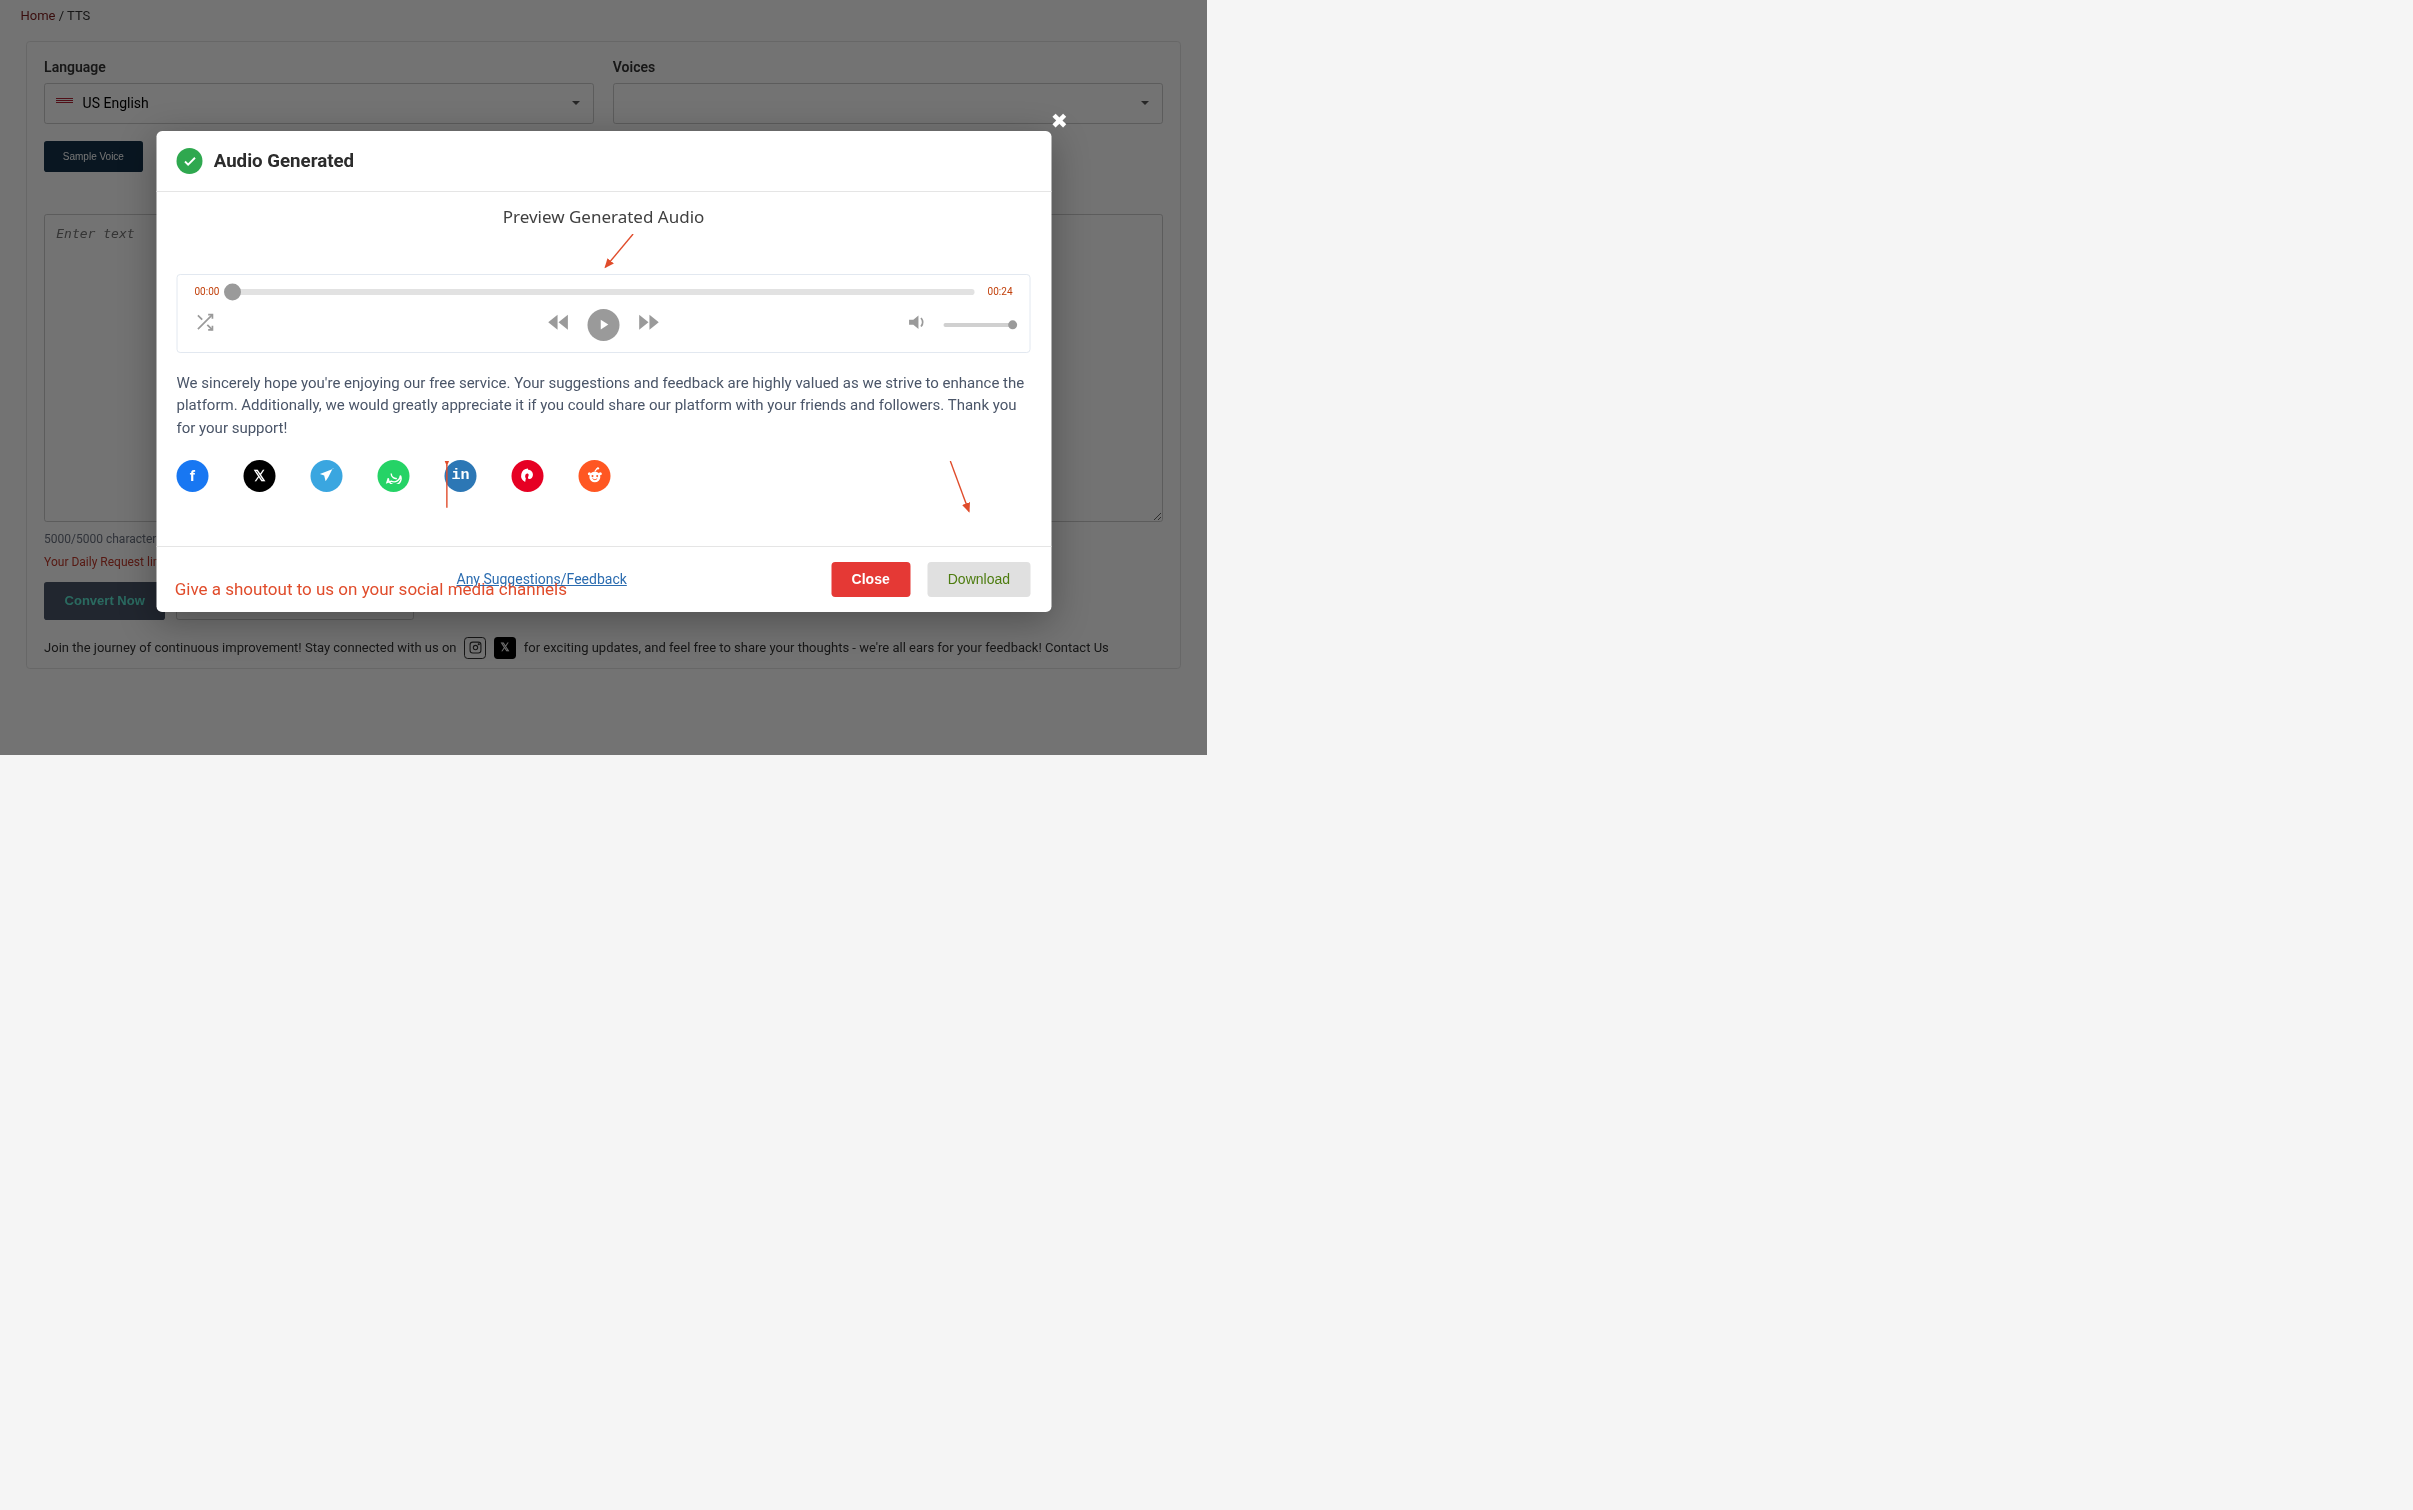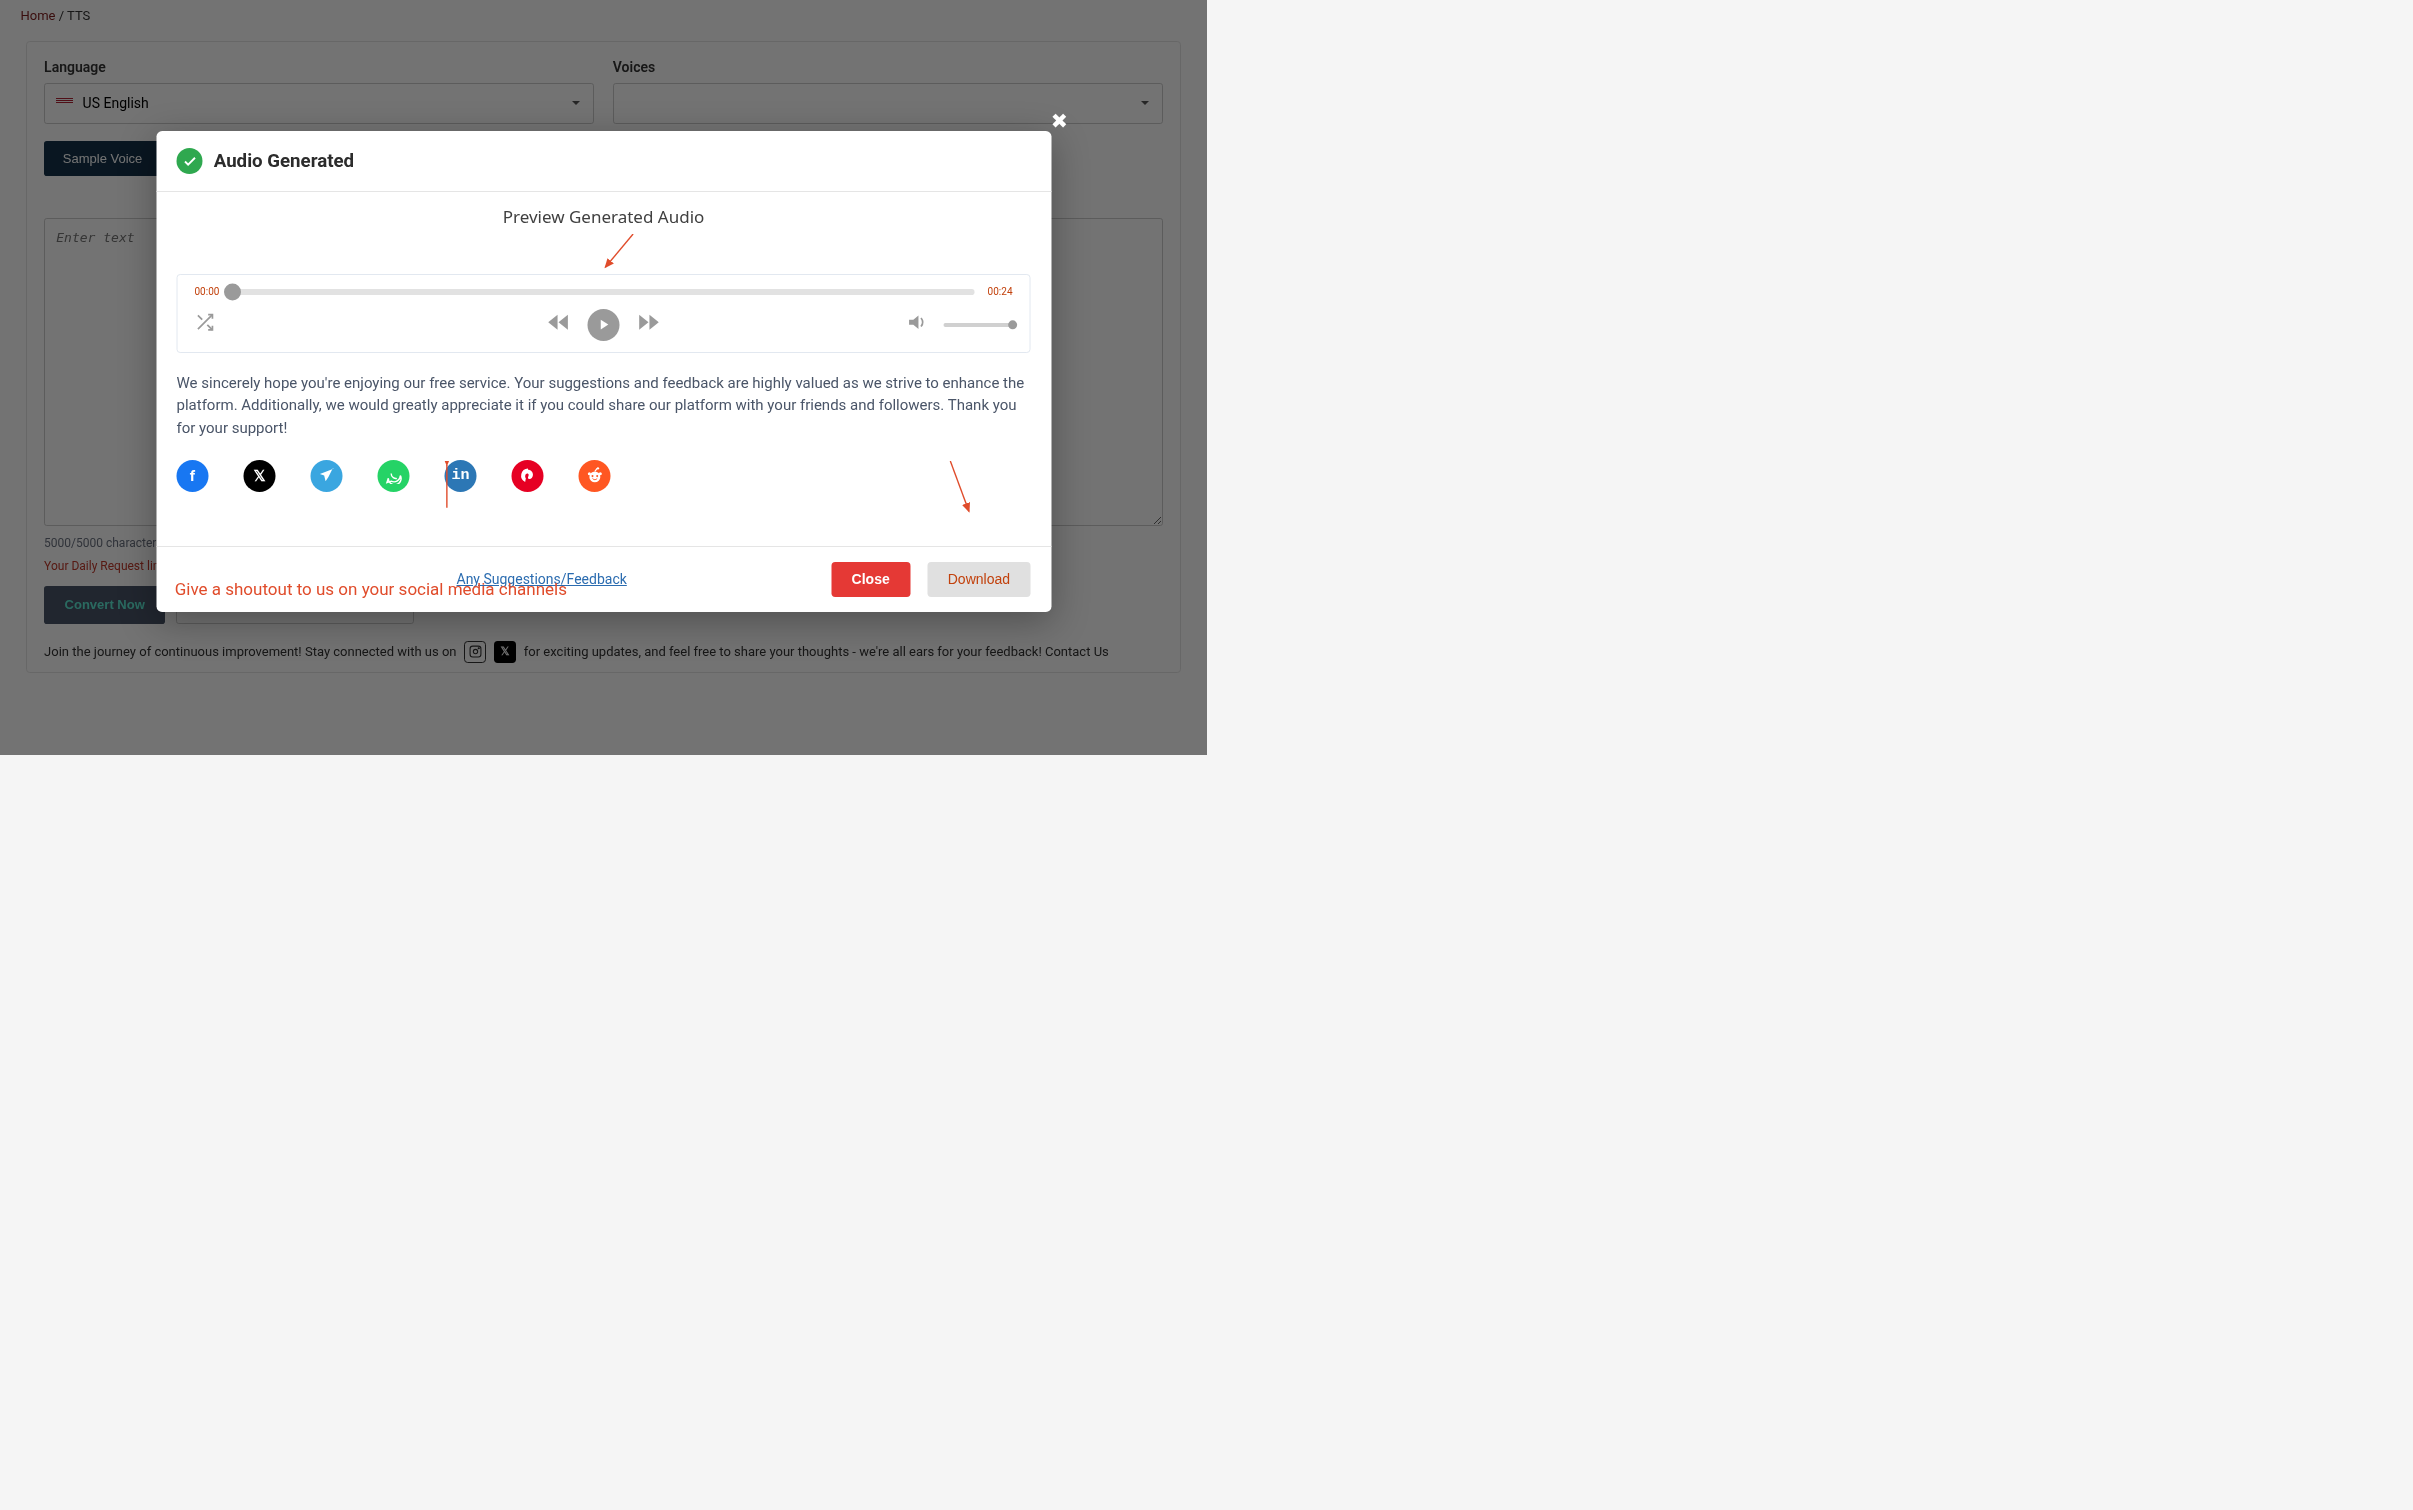--- a/index.html
+++ b/index.html
@@ -84,21 +84,21 @@
       position: relative;
       display: inline-block;
       margin-right: 9.3px;
     }
     .btn-dark {
       background: #14324a;
       color: #fff;
       border: none;
       padding: 10.3px 18.7px;
       border-radius: 2.8px;
-      font-size: 13px;
+      font-size: 10px;
       font-weight: 500;
       cursor: pointer;
       margin-top: 17px;
     }
     .textarea {
       width: 100%;
       height: 308px;
       border: 0.9px solid #ccc;
       border-radius: 2.8px;
       padding: 11.2px;
@@ -355,21 +355,21 @@
       color: #fff;
       border: none;
       padding: 9.3px 20.5px;
       border-radius: 3.7px;
       font-size: 14px;
       font-weight: 600;
       cursor: pointer;
     }
     .btn-gray {
       background: #e0e0e0;
-      color: #c2410c;
+      color: #4d7c0f;
       border: none;
       padding: 9.3px 20.5px;
       border-radius: 3.7px;
       font-size: 14px;
       font-weight: 500;
       cursor: pointer;
     }
     
     .arrow-container {
       position: relative;

